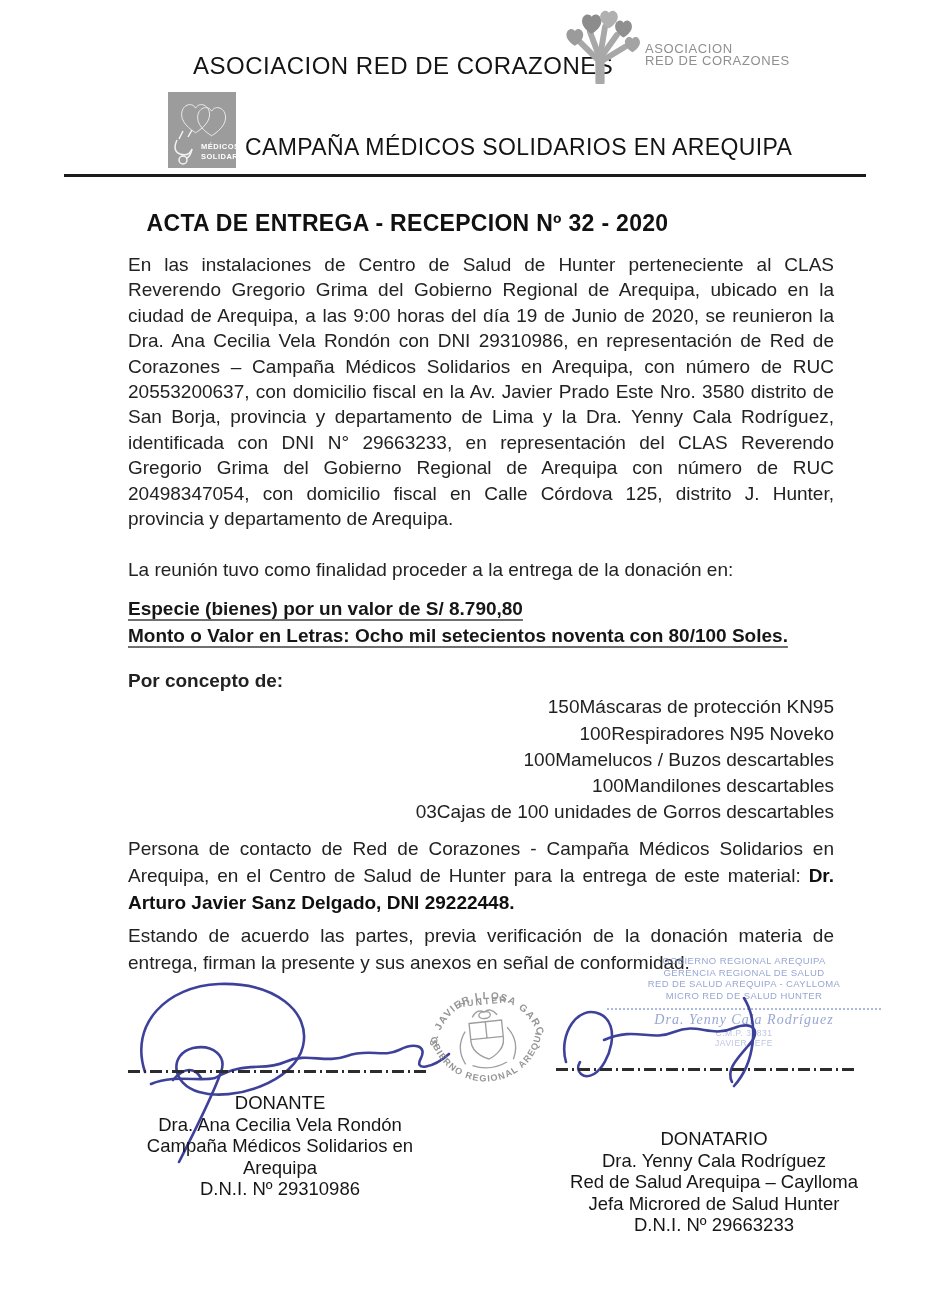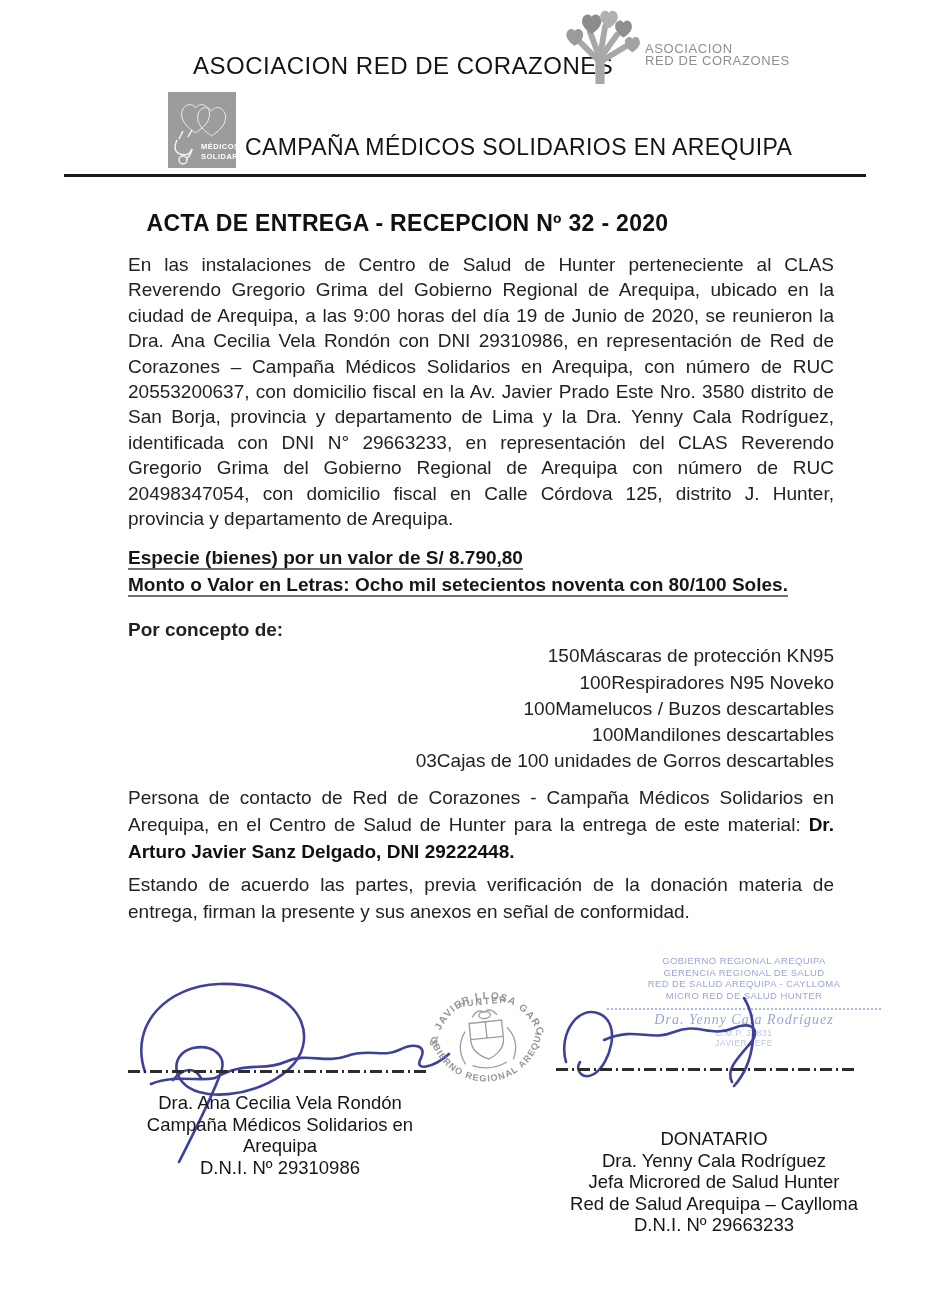--- a/index.html
+++ b/index.html
@@ -133,20 +133,21 @@
     <text x="33" y="67" font-size="7.5" font-weight="bold" fill="#ffffff" letter-spacing="0.5">SOLIDARIOS</text>
   </svg>
 
   <div class="campaign-title">CAMPAÑA MÉDICOS SOLIDARIOS EN AREQUIPA</div>
   <div class="header-rule"></div>
 
   <div class="doc-title">ACTA DE ENTREGA - RECEPCION Nº 32 - 2020</div>
 
   <div class="content">
     <p class="intro">En las instalaciones de Centro de Salud de Hunter perteneciente al CLAS Reverendo Gregorio Grima del Gobierno Regional de Arequipa, ubicado en la ciudad de Arequipa, a las 9:00 horas del día 19 de Junio de 2020, se reunieron la Dra. Ana Cecilia Vela Rondón con DNI 29310986, en representación de Red de Corazones – Campaña Médicos Solidarios en Arequipa, con número de RUC 20553200637, con domicilio fiscal en la Av. Javier Prado Este Nro. 3580 distrito de San Borja, provincia y departamento de Lima y la Dra. Yenny Cala Rodríguez, identificada con DNI N° 29663233, en representación del CLAS Reverendo Gregorio Grima del Gobierno Regional de Arequipa con número de RUC 20498347054, con domicilio fiscal en Calle Córdova 125, distrito J. Hunter, provincia y departamento de Arequipa.</p>
+    <p class="purpose">La reunión tuvo como finalidad proceder a la entrega de la donación en:</p>
     <div class="amounts">
       <div>Especie (bienes) por un valor de S/ 8.790,80</div>
       <div>Monto o Valor en Letras: Ocho mil setecientos noventa con 80/100 Soles.</div>
     </div>
     <p class="concept-heading">Por concepto de:</p>
     <div class="items">
       <div class="item-row">
         <span class="qty">150</span><span class="desc">Máscaras de protección KN95</span>
       </div>
       <div class="item-row">
@@ -214,26 +215,27 @@
       <path d="M14 80 C6 52 26 22 48 32 C70 42 58 82 42 92 C32 98 22 90 28 80"></path>
       <path d="M52 58 C84 44 98 60 122 50 C146 40 158 56 182 46 C202 38 210 50 196 64 C184 78 174 88 180 100"></path>
       <path d="M192 16 C208 42 202 82 182 104"></path>
     </g>
   </svg>
 
   <div class="dash-line dash-left"></div>
   <div class="dash-line dash-right"></div>
 
   <div class="sig-block donor-block">
+    <div>DONANTE</div>
     <div>Dra. Ana Cecilia Vela Rondón</div>
     <div>Campaña Médicos Solidarios en Arequipa</div>
     <div>D.N.I. Nº 29310986</div>
   </div>
 
   <div class="sig-block donee-block">
     <div>DONATARIO</div>
     <div>Dra. Yenny Cala Rodríguez</div>
+    <div>Red de Salud Arequipa – Caylloma</div>
     <div>Jefa Microred de Salud Hunter</div>
-    <div>Red de Salud Arequipa – Caylloma</div>
     <div>D.N.I. Nº 29663233</div>
   </div>
 
 </div>
 
 </body></html>

